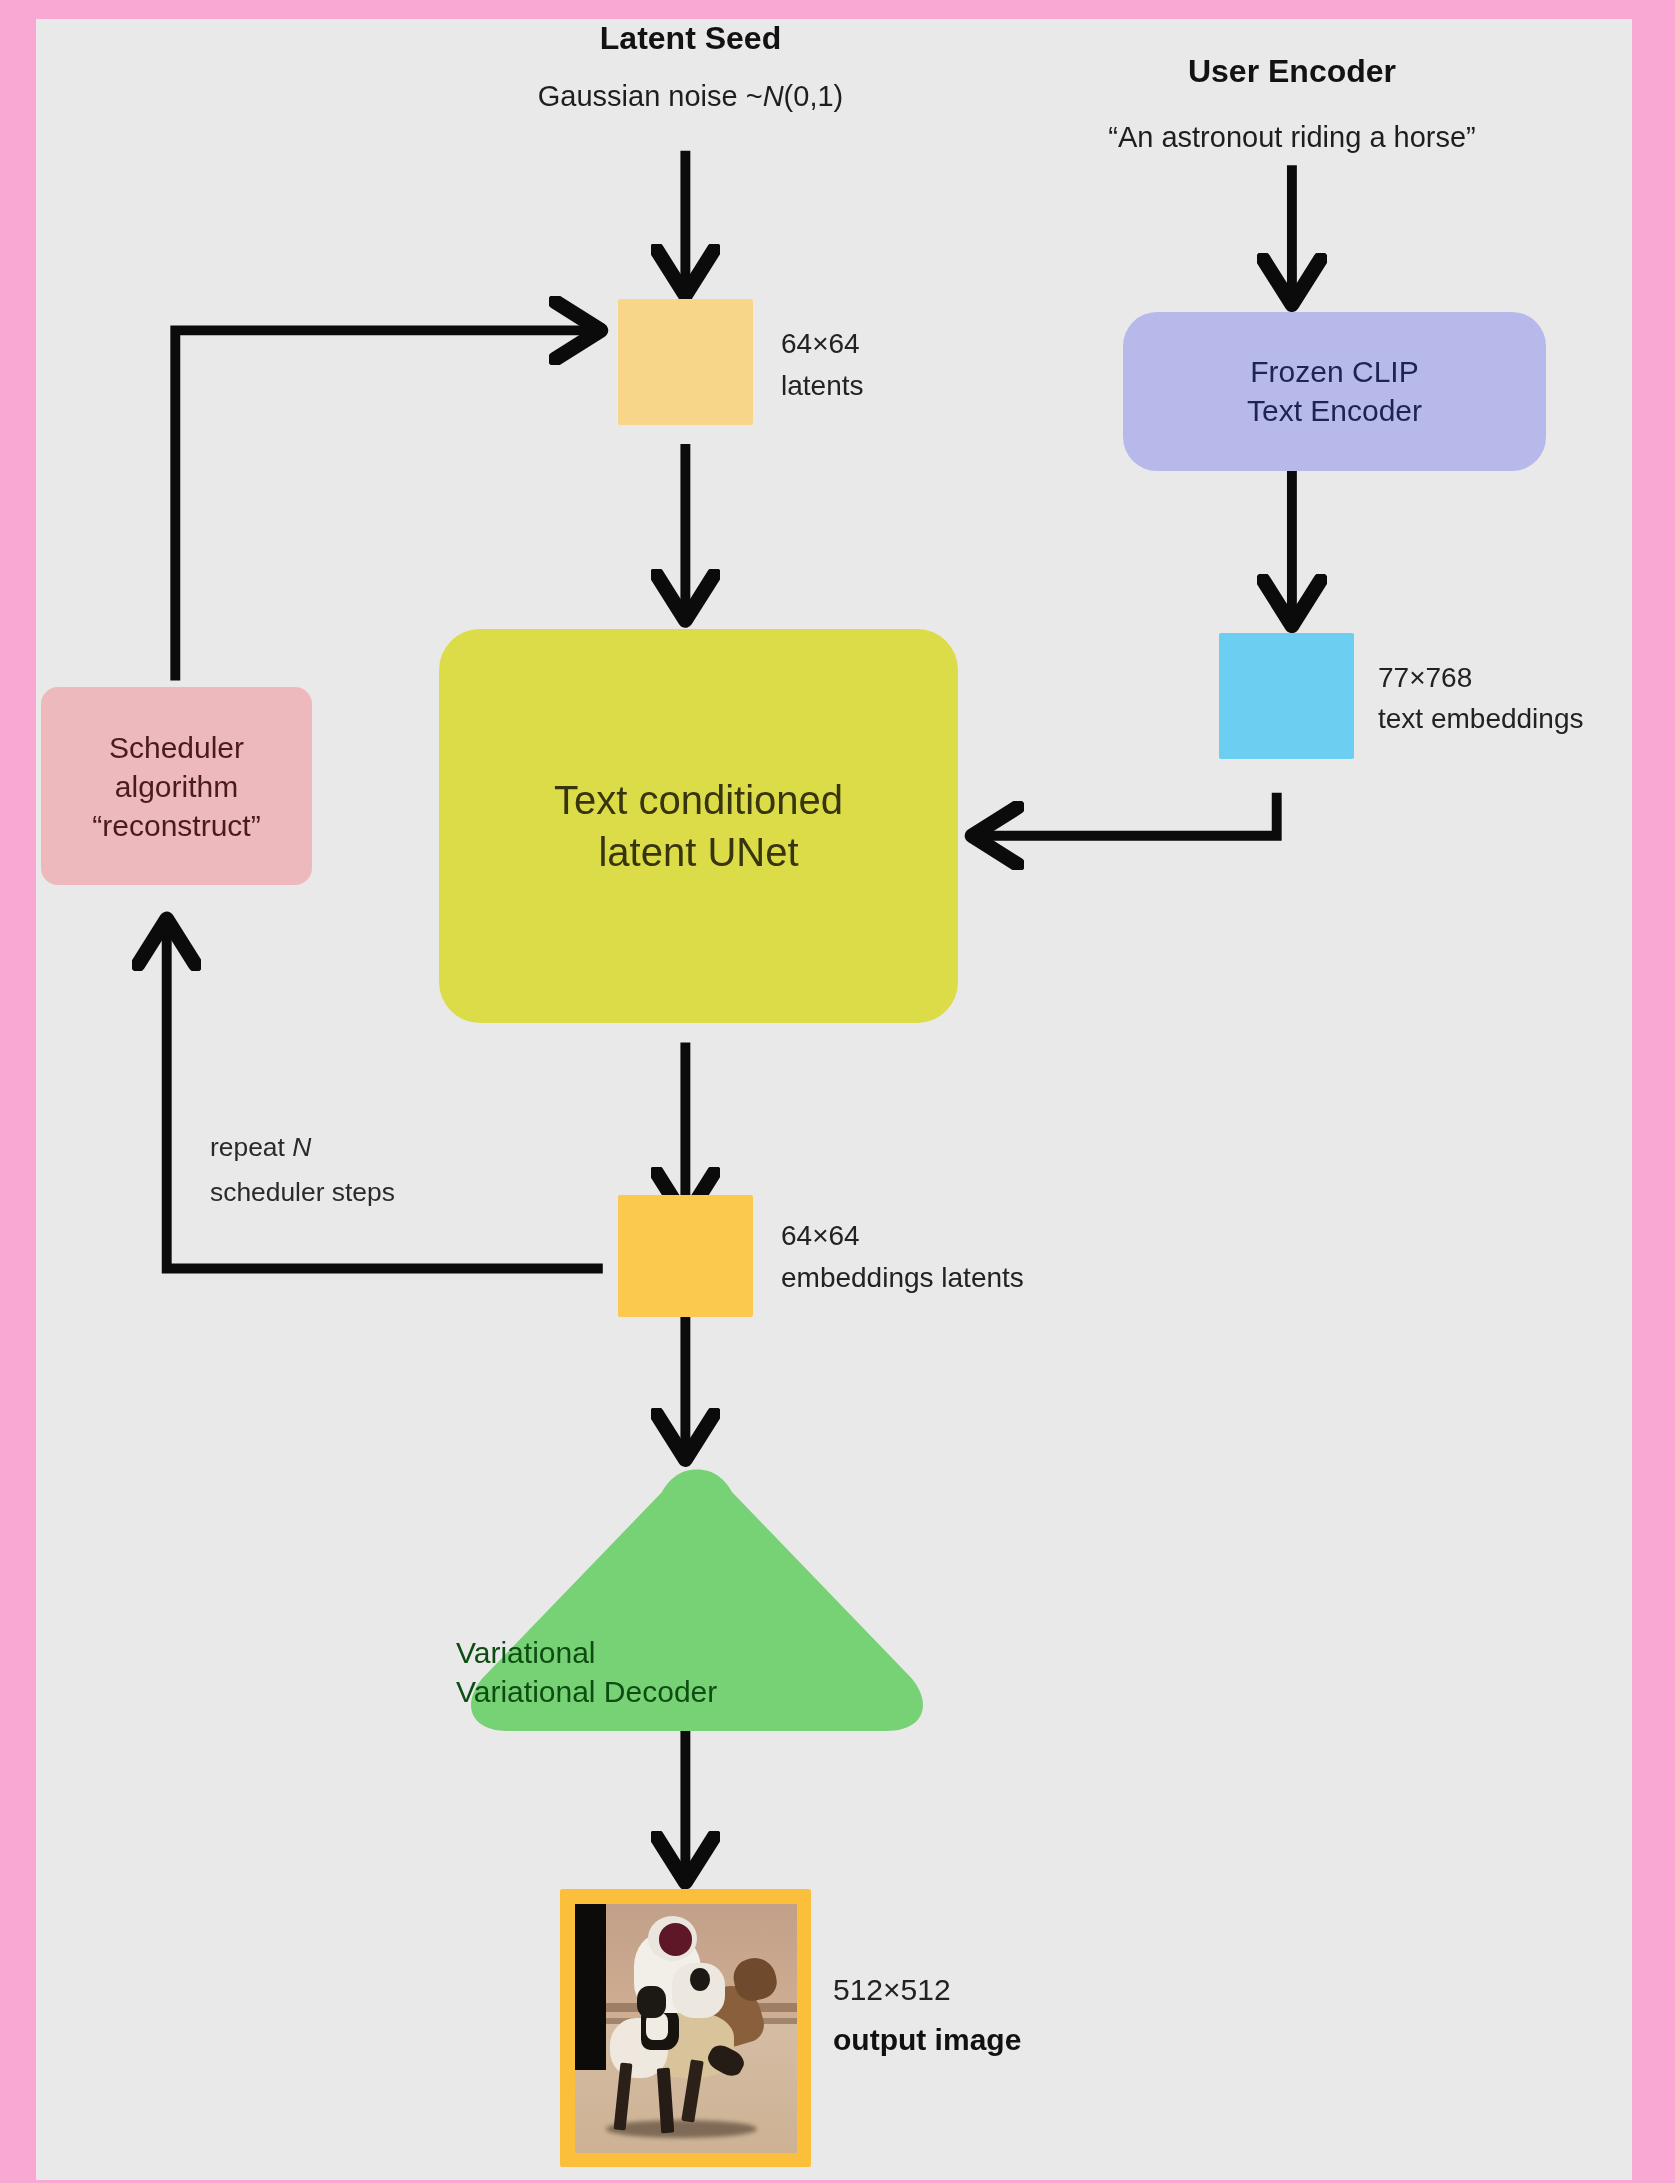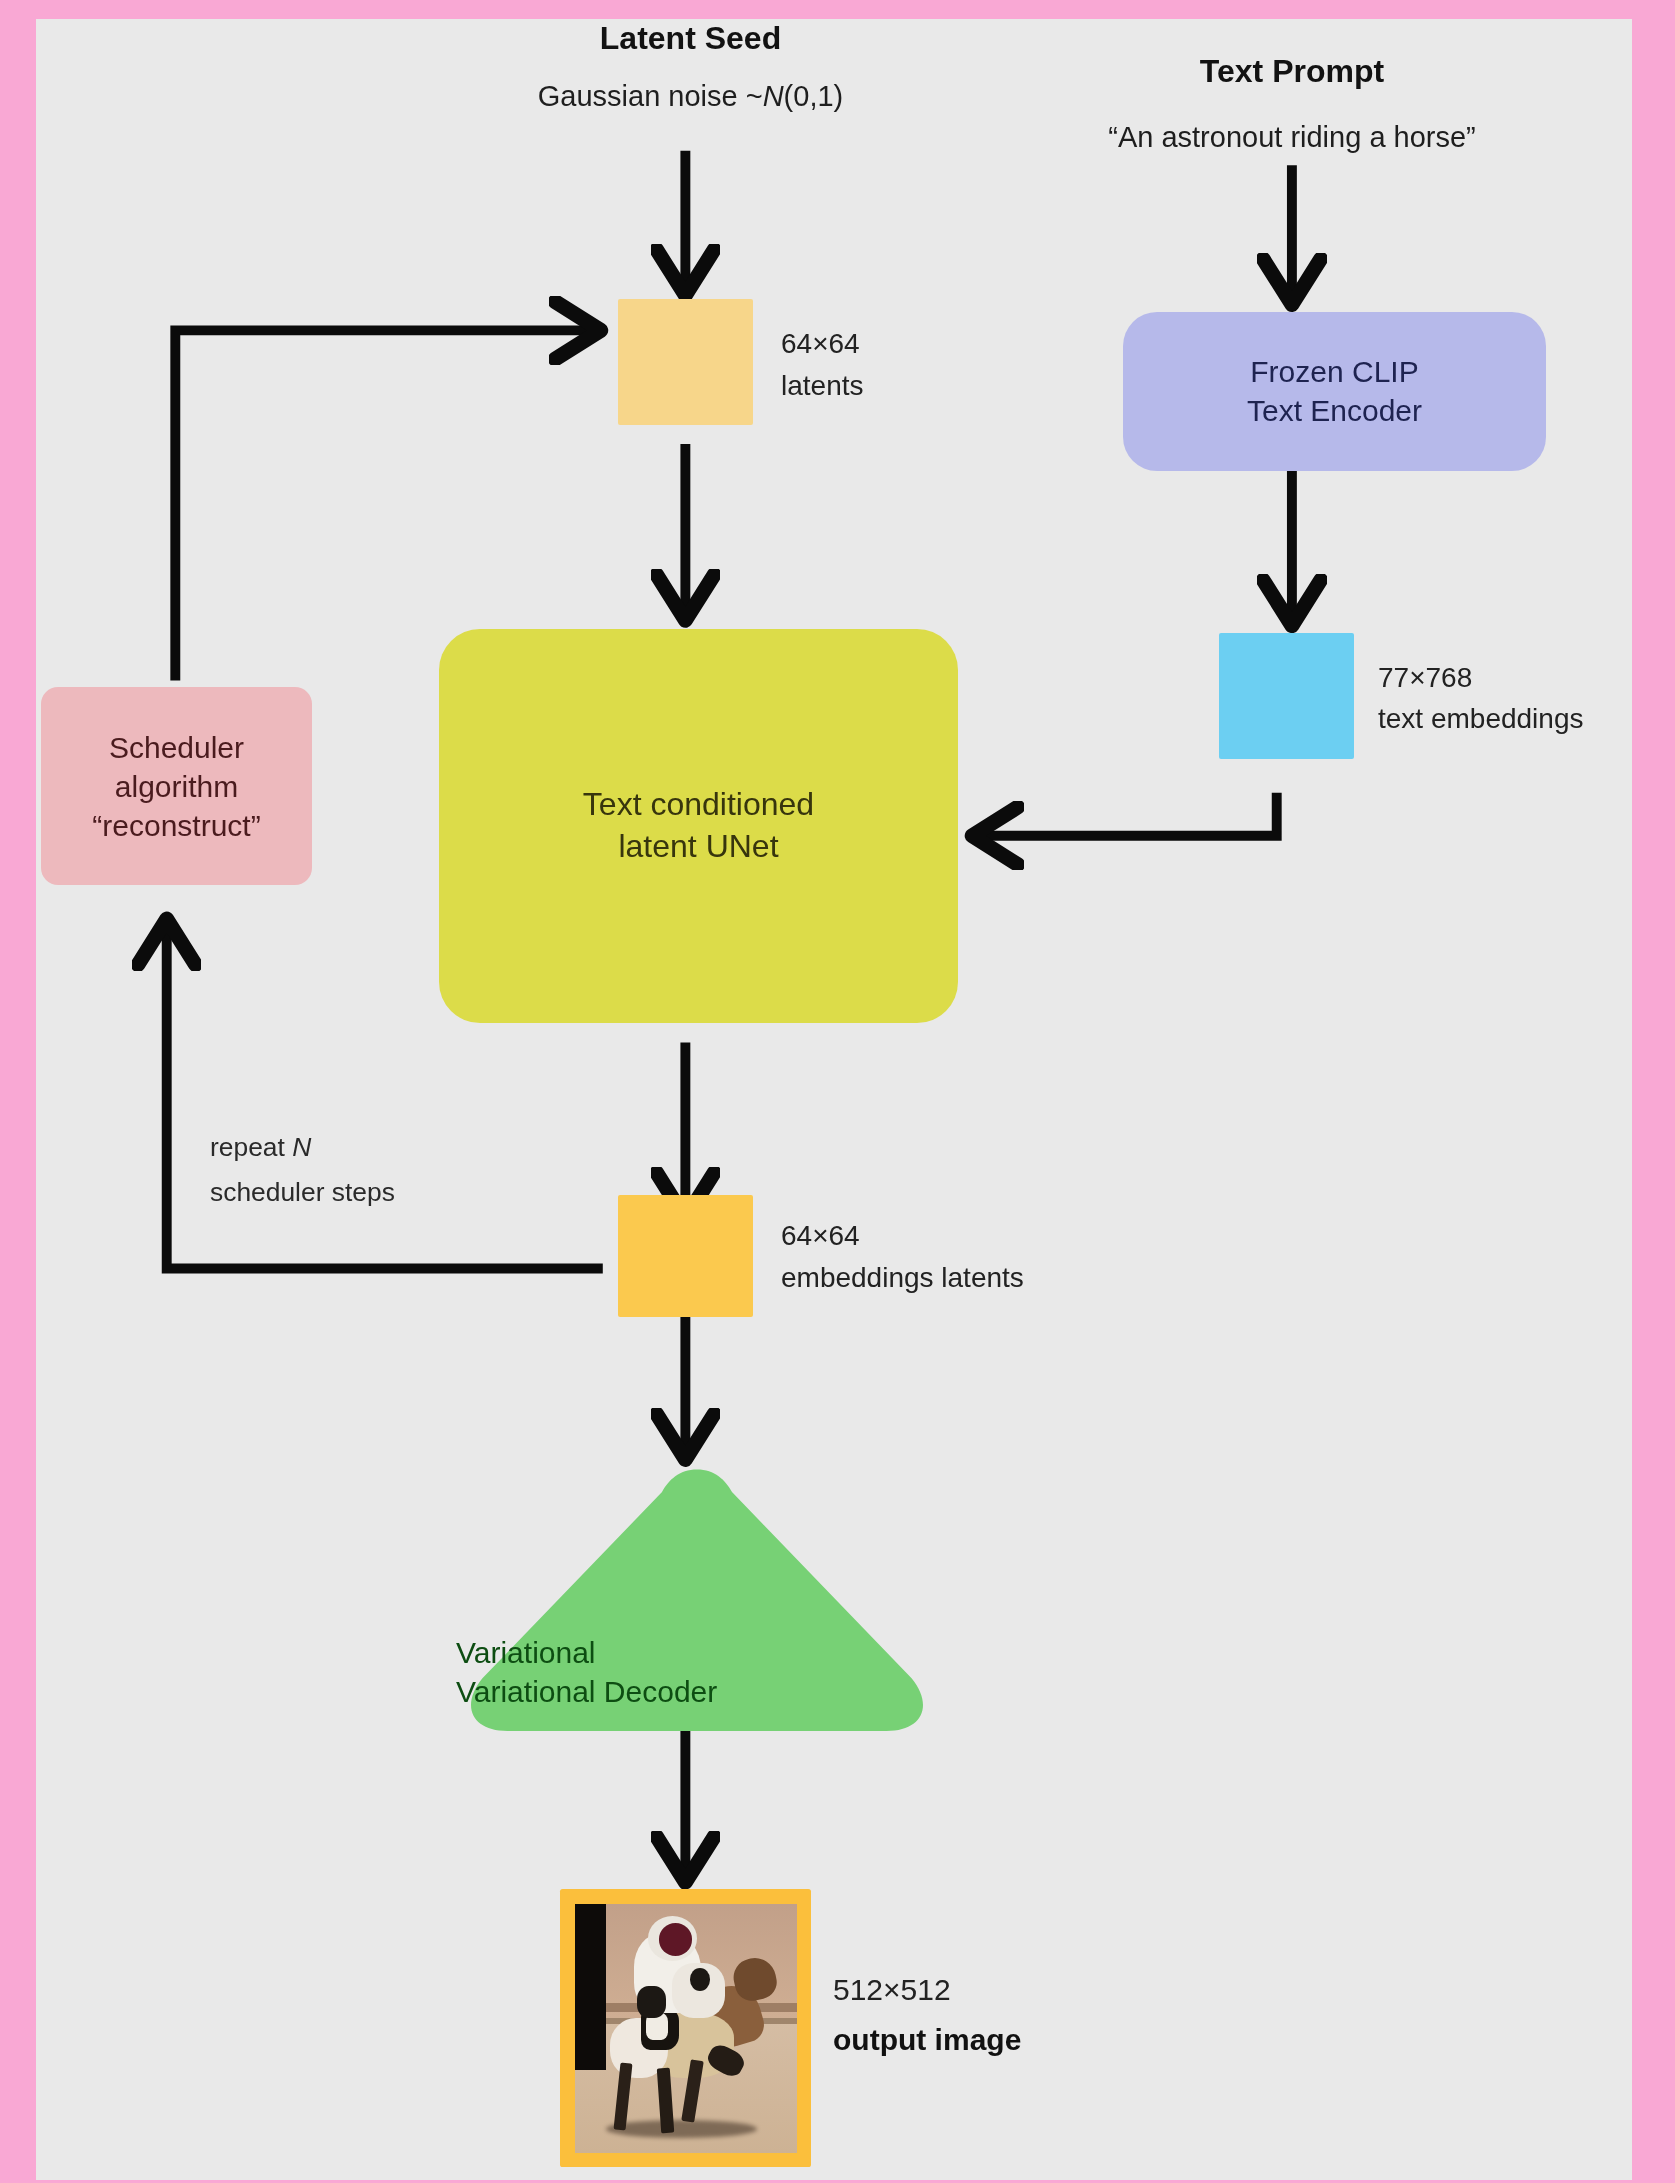--- a/index.html
+++ b/index.html
@@ -17,21 +17,21 @@
   .note{font-size:26.4px;color:#2a2a2a;}
 
   .sq{border-radius:2px;}
   .latents{background:#f7d68a;}
   .condlat{background:#fbc94e;}
   .embed{background:#6ccff2;}
 
   .clip{background:#b6b9ea;border-radius:34px;display:flex;align-items:center;justify-content:center;
         text-align:center;color:#1e2350;font-size:30px;line-height:1.28;}
   .unet{background:#dcdc49;border-radius:41px;display:flex;align-items:center;justify-content:center;
-        text-align:center;color:#37350d;font-size:32px;line-height:1.3;}
+        text-align:center;color:#37350d;font-size:40px;line-height:1.3;}
   .sched{background:#edb9bd;border-radius:17px;display:flex;align-items:center;justify-content:center;
          text-align:center;color:#4a1b1e;font-size:30px;line-height:1.3;}
   .vae{display:flex;align-items:flex-end;justify-content:center;}
   .vaetext{position:absolute;left:0;right:0;top:879px;text-align:left;color:#0d4d12;
            font-size:30px;line-height:1.3;}
 
   svg.arrows{position:absolute;left:0;top:0;width:1676px;height:2183px;pointer-events:none;}
 
   .outframe{background:#fbbf3c;padding:14.5px;border-radius:2.6px;}
   .photo{position:relative;width:100%;height:100%;overflow:hidden;background:#c9a588;}
@@ -94,21 +94,21 @@
 
       <path d="M912,1920 L252,1920 L252,1400"></path>
 
       <path d="M265,1030 L265,500 L900,500"></path>
     </g>
   </svg>
 
   <div class="lbl hdr" style="left:0;top:18.5px;width:1381px;text-align:center;">Latent Seed</div>
   <div class="lbl sub" style="left:0;top:79px;width:1381px;text-align:center;">Gaussian noise ~<i>N</i>(0,1)</div>
 
-  <div class="lbl hdr" style="left:1031px;top:52px;width:522px;text-align:center;">Text Prompt</div>
+  <div class="lbl hdr" style="left:1031px;top:52px;width:522px;text-align:center;">User Encoder</div>
   <div class="lbl sub" style="left:965px;top:112px;width:654px;text-align:center;margin-top:8px;">“An astronout riding a horse”</div>
 
   <div class="node sq latents" style="left:618px;top:299px;width:135px;height:126px;"></div>
   <div class="lbl cap" style="left:781px;top:327px;">64×64</div>
   <div class="lbl cap" style="left:781px;top:369px;">latents</div>
 
   <div class="node clip" style="left:1123px;top:312px;width:423px;height:159px;">
     <div>
       <div>Frozen CLIP</div>
       <div>Text Encoder</div>

